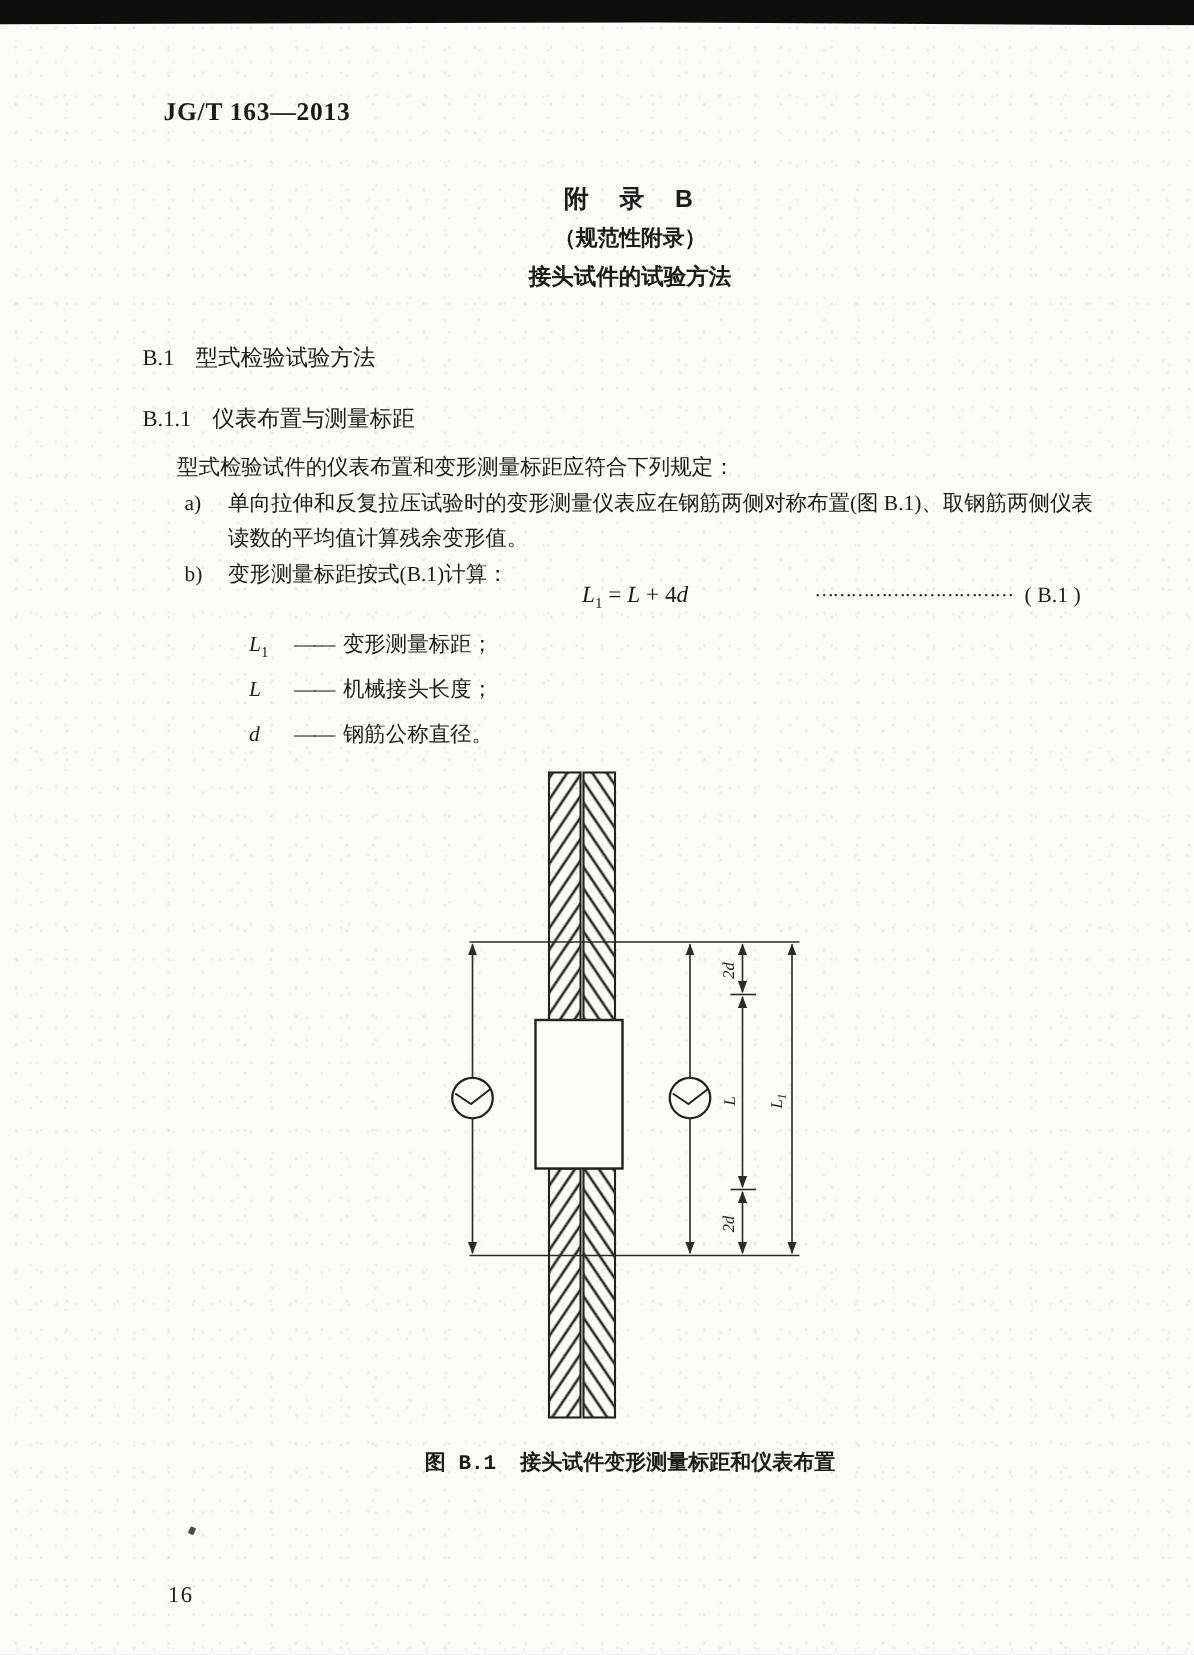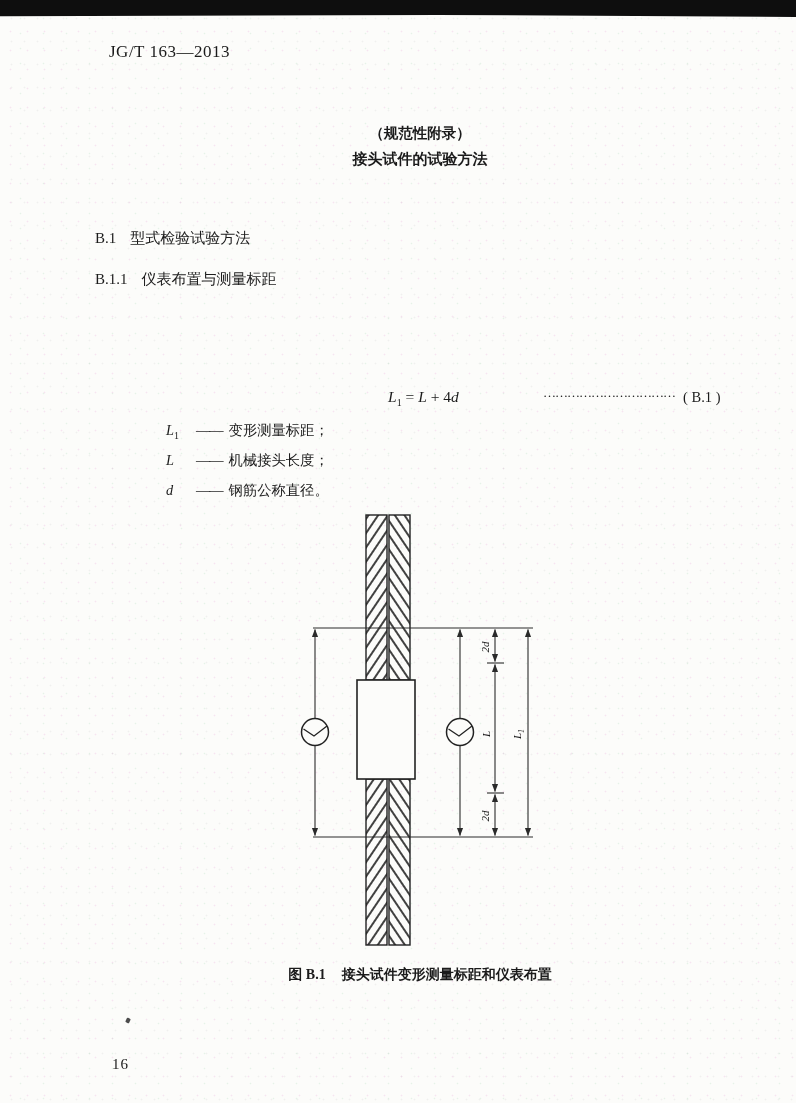--- a/index.html
+++ b/index.html
@@ -10,21 +10,21 @@
       radial-gradient(circle, rgba(225,130,205,.20) 0.7px, transparent 1.1px),
       radial-gradient(circle, rgba(120,200,140,.16) 0.7px, transparent 1.1px),
       radial-gradient(circle, rgba(140,140,140,.10) 0.7px, transparent 1.1px);
     background-size:17px 19px, 23px 15px, 13px 23px;
     background-position:2px 3px, 9px 11px, 5px 7px;
     color:#1b1b1b;
     font-family:"Liberation Serif","DejaVu Serif",serif;
   }
   .topbar{position:absolute;left:0;top:0;width:796px;height:17px;background:#0e0e0e;
     clip-path:polygon(0 0,100% 0,100% 100%,55% 88%,0 95%);}
-  .doc-header{position:absolute;left:109px;top:42px;font-weight:normal;font-size:17px;
+  .doc-header{position:absolute;left:109px;top:65px;font-weight:bold;font-size:17px;
     letter-spacing:.5px;}
   .title-block{position:absolute;left:45px;top:120px;width:750px;text-align:center;
     font-family:"Liberation Sans","DejaVu Sans",sans-serif;}
   .title-l1{font-size:16.5px;font-weight:bold;letter-spacing:2px;line-height:26px;}
   .title-l2{font-size:14.5px;font-weight:bold;line-height:26px;}
   .title-l3{font-size:15px;font-weight:bold;line-height:26px;}
   .sec-heading{position:absolute;left:95px;font-weight:normal;font-size:15px;
     font-family:"Liberation Sans","DejaVu Sans",sans-serif;}
   .sec-num{margin-right:14px;font-family:"Liberation Serif",serif;}
   #sec-b1{top:229px;}
@@ -39,48 +39,60 @@
   .f-expr sub{font-size:10px;}
   .f-leader{position:absolute;left:425px;top:-3px;width:138px;overflow:hidden;
     white-space:nowrap;font-size:13px;letter-spacing:-1px;color:#222;}
   .f-ref{position:absolute;left:565px;top:1px;font-size:14.5px;}
   .where-block{position:absolute;left:118px;top:418px;font-size:14.3px;line-height:24px;}
   .def-row .sym{display:inline-block;width:30px;font-style:italic;margin-left:48px;}
   .def-row sub{font-size:10px;font-style:normal;}
   .def-row .dash{margin-right:6px;letter-spacing:-1px;}
   .fig-caption{position:absolute;left:45px;top:966px;width:750px;text-align:center;
     font-weight:bold;font-size:14px;font-family:"Liberation Sans","DejaVu Sans",sans-serif;}
-  .fig-caption .cap-num{margin-right:16px;font-family:Liberation Serif, serif;}
+  .fig-caption .cap-num{margin-right:16px;font-family:Liberation Mono, monospace;}
   .page-num{position:absolute;left:112px;top:1056px;font-size:15px;letter-spacing:1px;}
   .speck{position:absolute;left:126px;top:1018px;width:4px;height:5px;background:#4c4c4c;
     border-radius:1px;transform:rotate(25deg);}
   svg text{font-family:"Liberation Serif","DejaVu Serif",serif;}
 </style>
 </head>
 <body>
 
 <div id="page">
 
   <div class="topbar"></div>
 
   <div class="doc-header">JG/T 163—2013</div>
 
   <div class="title-block">
+    <div class="title-l1">附　录　B</div>
     <div class="title-l2">（规范性附录）</div>
     <div class="title-l3">接头试件的试验方法</div>
   </div>
 
   <div class="sec-heading" id="sec-b1">
     <span class="sec-num">B.1</span><span>型式检验试验方法</span>
   </div>
 
   <div class="sec-heading" id="sec-b11">
     <span class="sec-num">B.1.1</span><span>仪表布置与测量标距</span>
   </div>
 
+  <div class="body-block">
+    <div>型式检验试件的仪表布置和变形测量标距应符合下列规定：</div>
+    <div class="list-item">
+      <span class="li-label">a)</span>
+      <span>单向拉伸和反复拉压试验时的变形测量仪表应在钢筋两侧对称布置(图 B.1)、取钢筋两侧仪表读数的平均值计算残余变形值。</span>
+    </div>
+    <div class="list-item">
+      <span class="li-label">b)</span>
+      <span>变形测量标距按式(B.1)计算：</span>
+    </div>
+  </div>
 
   <div class="formula-row">
     <span class="f-expr"><i>L</i><sub>1</sub><span> = </span><i>L</i><span> + </span><span>4</span><i>d</i></span>
     <span class="f-leader">……………………………</span>
     <span class="f-ref">( B.1 )</span>
   </div>
 
   <div class="where-block">
     <div class="def-row">
       <span class="sym"><span>L</span><sub>1</sub></span><span class="dash">——</span><span>变形测量标距；</span>

